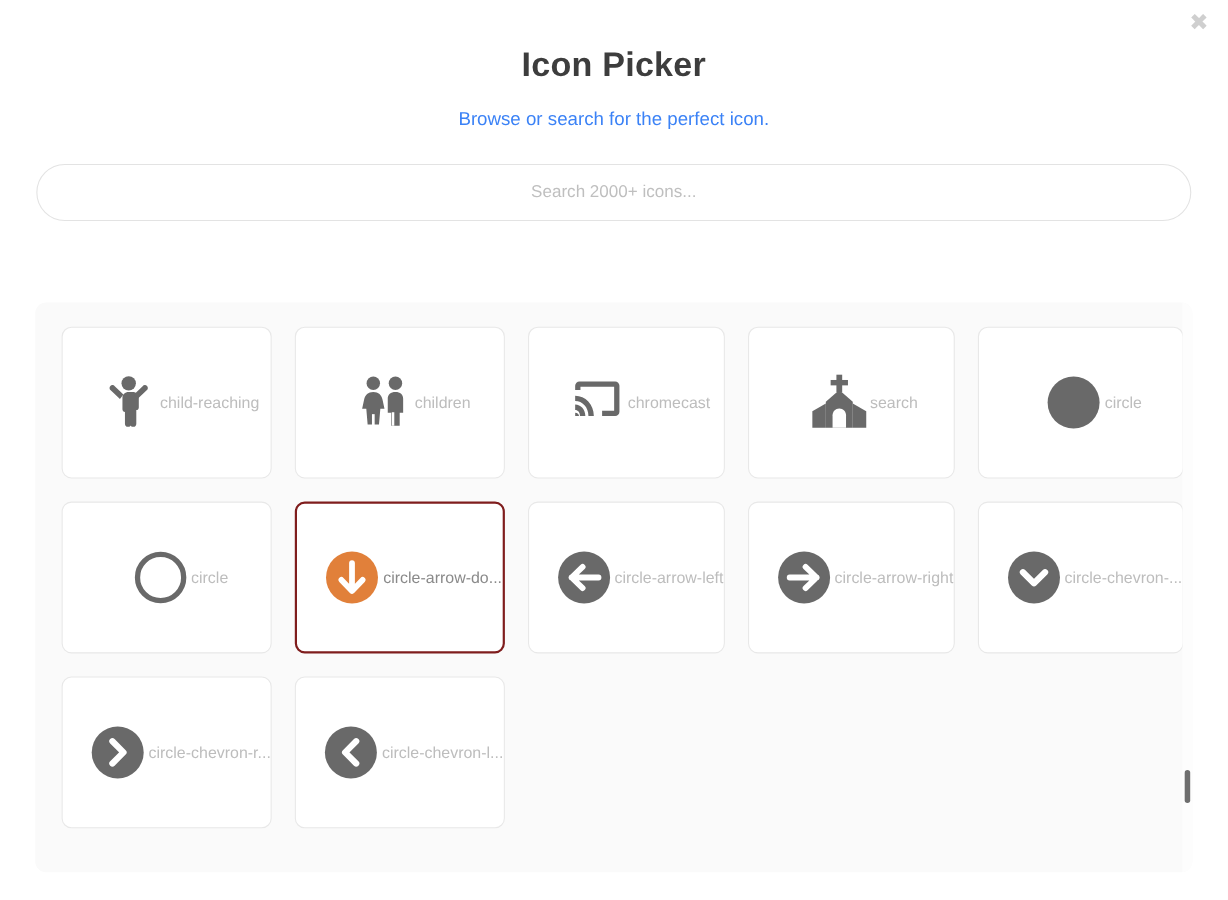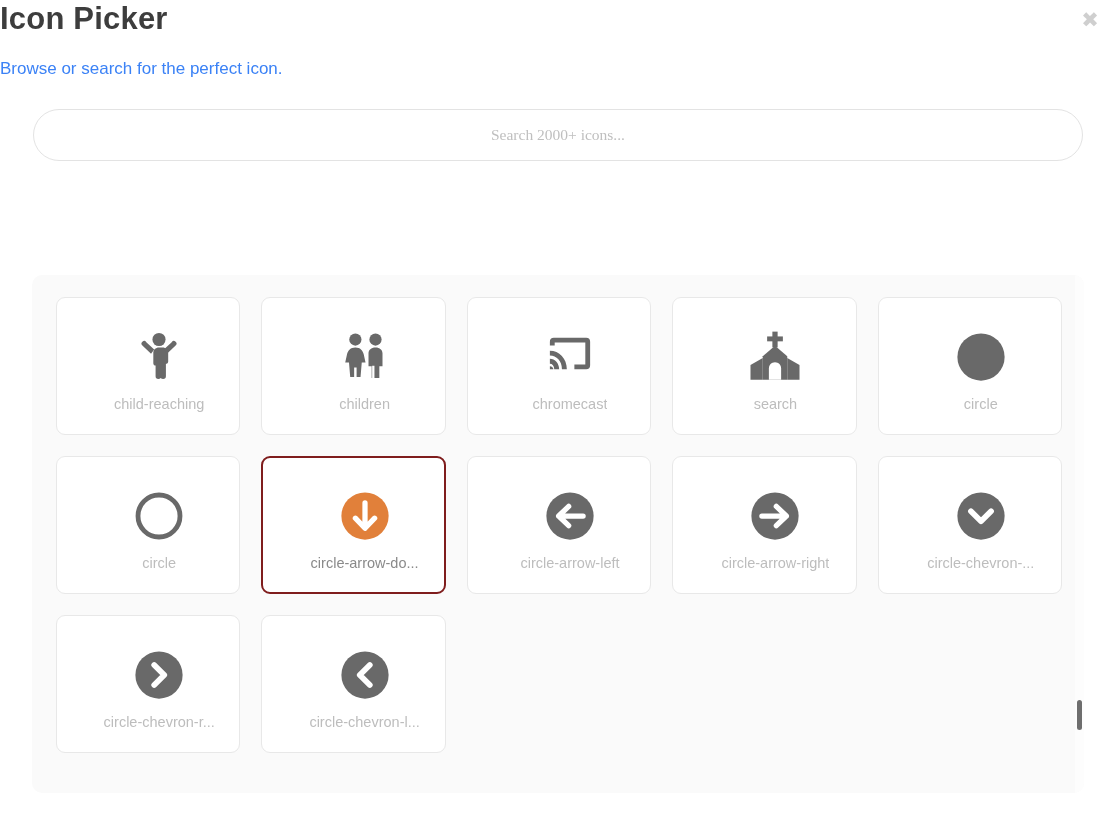--- a/index.html
+++ b/index.html
@@ -29,20 +29,22 @@
     color: #cfcfcf;
     font-size: 21px;
     line-height: 1;
     cursor: pointer;
     user-select: none;
     font-family: "DejaVu Sans", sans-serif;
   }
 
   
   .header {
+    padding-top: 40px;
+    text-align: center;
   }
   .title {
     font-size: 31px;
     font-weight: bold;
     color: #3d3d3d;
     letter-spacing: .2px;
     margin: 0;
     line-height: 1.2;
   }
   .subtitle {
@@ -63,21 +65,21 @@
     width: 100%;
     box-sizing: border-box;
     height: 52px;
     border: 1px solid #e3e3e3;
     border-radius: 26px;
     background: #fff;
     outline: none;
     text-align: center;
     font-size: 15.5px;
     color: #6b6b6b;
-    font-family: Liberation Serif, serif;
+    font-family: Liberation Sans, sans-serif;
   }
   .search-input::placeholder {
     color: #bfbfbf;
     opacity: 1;
   }
 
   
   .grid-panel {
     position: absolute;
     left: 32px;
@@ -101,21 +103,20 @@
     gap: 21px 21px;
   }
 
   
   .tile {
     background: #ffffff;
     border: 1px solid #e8e8e8;
     border-radius: 9px;
     height: 138px;
     display: flex;
-    flex-direction: column;
     align-items: center;
     justify-content: center;
     cursor: pointer;
     box-sizing: border-box;
     position: relative;
     padding-left: 22px;
   }
   .tile.selected {
     border: 2px solid #7f1d1d;
     justify-content: center;

